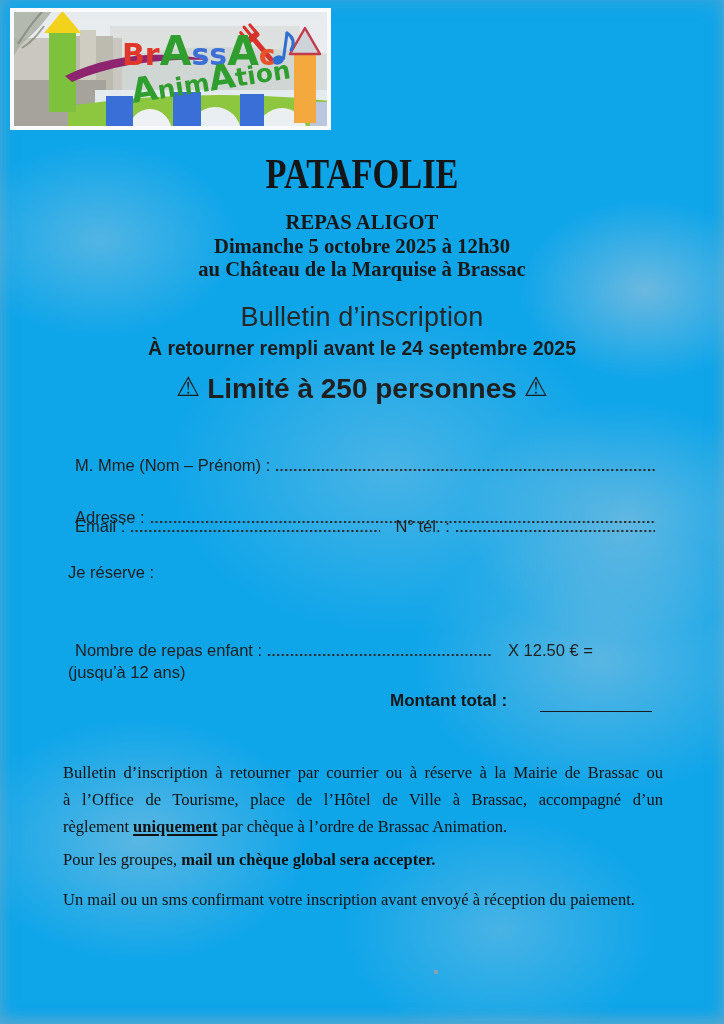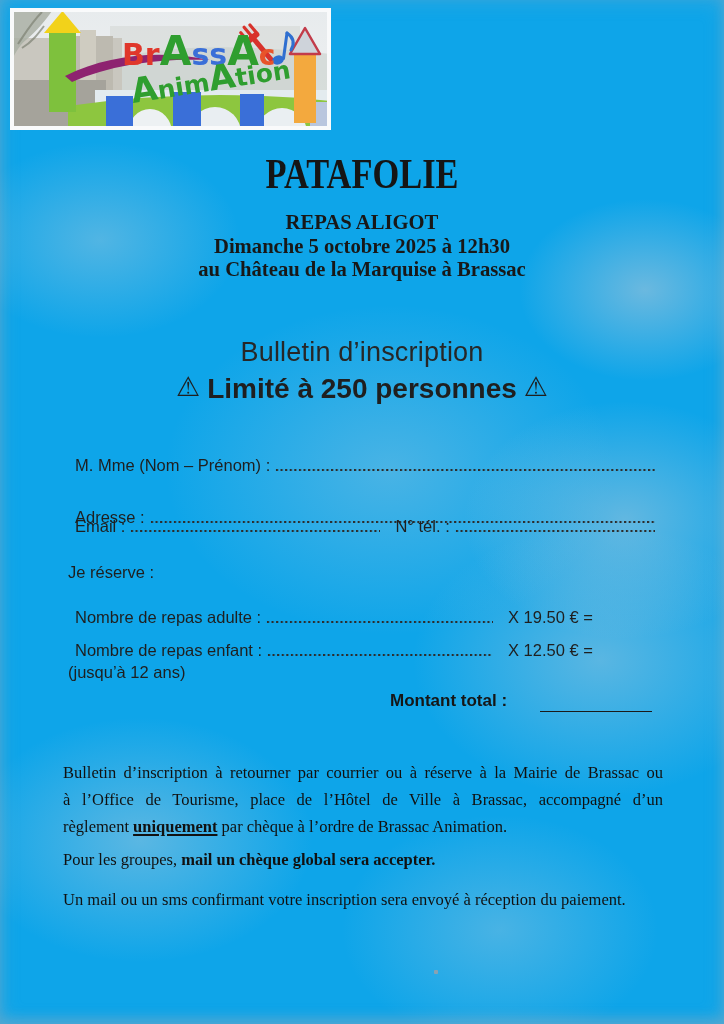--- a/index.html
+++ b/index.html
@@ -29,21 +29,21 @@
     font-family:"Liberation Serif", serif; font-weight:700; font-size:43px; line-height:44px;
     color:#151515; transform:scaleX(.8);
   }
   .event {
     position:absolute; top:211px; left:0; width:724px; text-align:center;
     font-family:"Liberation Serif", serif; font-weight:700; font-size:21.5px; line-height:23.5px;
     color:#181818; transform:scaleX(.96);
   }
   .form-heading {
     position:absolute; top:302px; left:0; width:724px; text-align:center;
-    font-size:27px; font-weight:400; color:#272727; letter-spacing:.2px;margin-top:35px;
+    font-size:27px; font-weight:400; color:#272727; letter-spacing:.2px;
   }
   .deadline {
     position:absolute; top:337px; left:0; width:724px; text-align:center;
     font-size:19.5px; font-weight:700; color:#1b1b1b;
   }
   .limit {
     position:absolute; top:373px; left:0; width:724px; text-align:center;
     font-size:28px; font-weight:700; color:#1f1f1f;
   }
   .warn { font-weight:400; font-size:27px; position:relative; top:-2px; padding:0 7px; }
@@ -149,20 +149,21 @@
 
   <div class="title">PATAFOLIE</div>
 
   <div class="event">
     <span class="line">REPAS ALIGOT</span>
     <span class="line">Dimanche 5 octobre 2025 à 12h30</span>
     <span class="line">au Château de la Marquise à Brassac</span>
   </div>
 
   <div class="form-heading">Bulletin d’inscription</div>
+  <div class="deadline">À retourner rempli avant le 24 septembre 2025</div>
 
   <div class="limit">
     <span class="warn">⚠</span><span>Limité à 250 personnes</span><span class="warn">⚠</span>
   </div>
 
   <div class="row" style="top:455px;">
     <span class="lbl">M. Mme (Nom – Prénom) :</span>
     <span class="dots"></span>
   </div>
   <div class="row" style="top:507px;">
@@ -171,26 +172,20 @@
   </div>
   <div class="row" style="top:516px;">
     <span class="lbl">Email :</span>
     <span class="dots fixed" style="width:250px;"></span>
     <span class="lbl" style="margin-left:13px;">N° tél. :</span>
     <span class="dots"></span>
   </div>
 
   <div class="reserve">Je réserve :</div>
 
-  <div class="row meal-row" style="top:607px;">
-    <span class="lbl">Nombre de repas adulte :</span>
-    <span class="dots"></span>
-    <span class="price">X 19.50 € =</span>
-    <span class="dots fixed answer"></span>
-  </div>
   <div class="row meal-row" style="top:640px;justify-content:space-between;">
     <span class="lbl">Nombre de repas enfant :</span>
     <span class="dots"></span>
     <span class="price">X 12.50 € =</span>
     <span class="dots fixed answer"></span>
   </div>
   <div class="age-note">(jusqu’à 12 ans)</div>
 
   <div class="total-label">Montant total :</div>
   <div class="total-line"></div>
@@ -198,16 +193,16 @@
   <div class="para p1">
     <span class="line just">Bulletin d’inscription à retourner par courrier ou à réserve à la Mairie de Brassac ou</span>
     <span class="line just">à l’Office de Tourisme, place de l’Hôtel de Ville à Brassac, accompagné d’un</span>
     <span class="line"><span>règlement </span><span class="bold-u">uniquement</span><span> par chèque à l’ordre de Brassac Animation.</span></span>
   </div>
 
   <div class="para p2">
     <span>Pour les groupes, </span><span class="b">mail un chèque global sera accepter.</span>
   </div>
 
-  <div class="para p3">Un mail ou un sms confirmant votre inscription sera envoyé à réception du paiement.</div>
+  <div class="para p3">Un mail ou un sms confirmant votre inscription avant envoyé à réception du paiement.</div>
 
   <div class="speck"></div>
 </div>
 
 </body></html>

